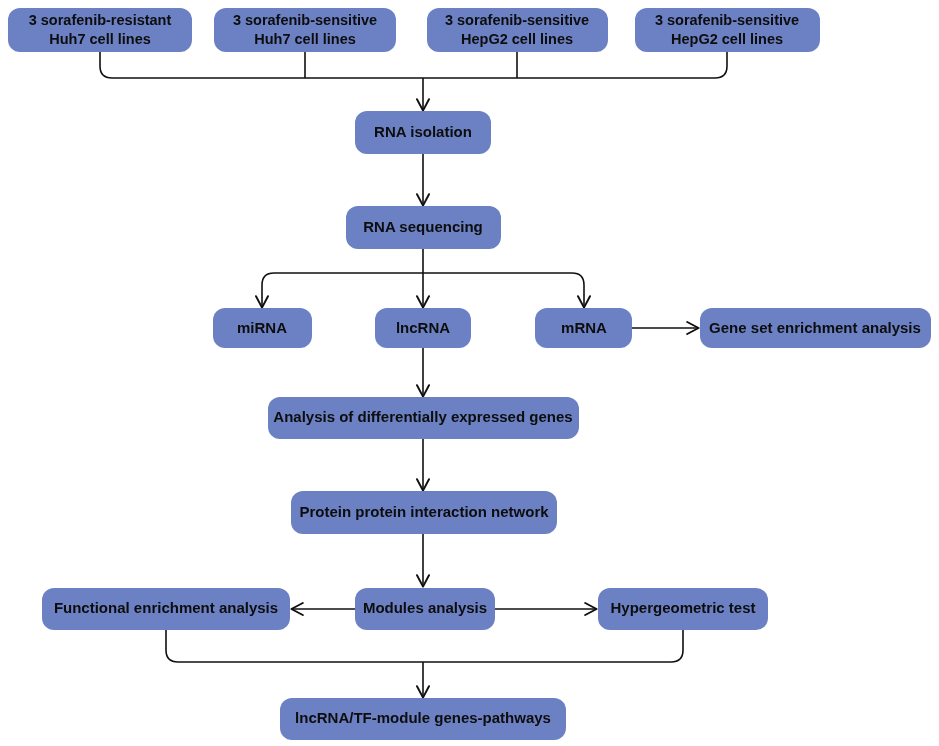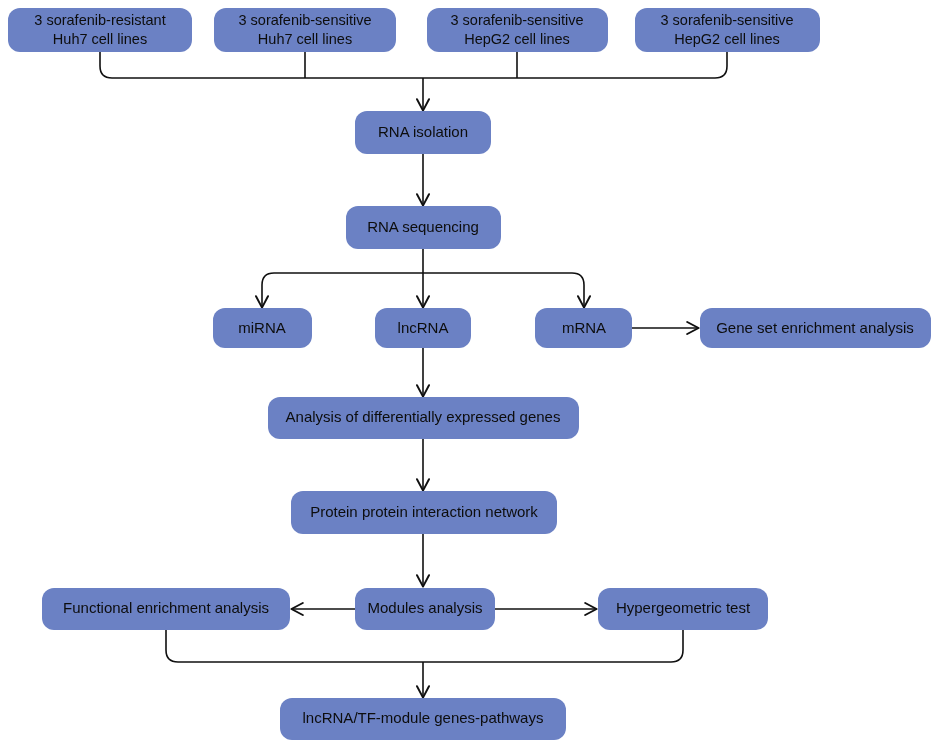--- a/index.html
+++ b/index.html
@@ -10,20 +10,21 @@
   body {
     width: 939px;
     height: 746px;
     font-family: "Liberation Sans", sans-serif;
     overflow: hidden;
   }
   #flowchart-root {
     position: relative;
     width: 939px;
     height: 746px;
+    font-weight: bold;
   }
   svg#flow-svg {
     position: absolute;
     top: 0;
     left: 0;
     width: 939px;
     height: 746px;
     display: block;
   }
   .node-rect {

